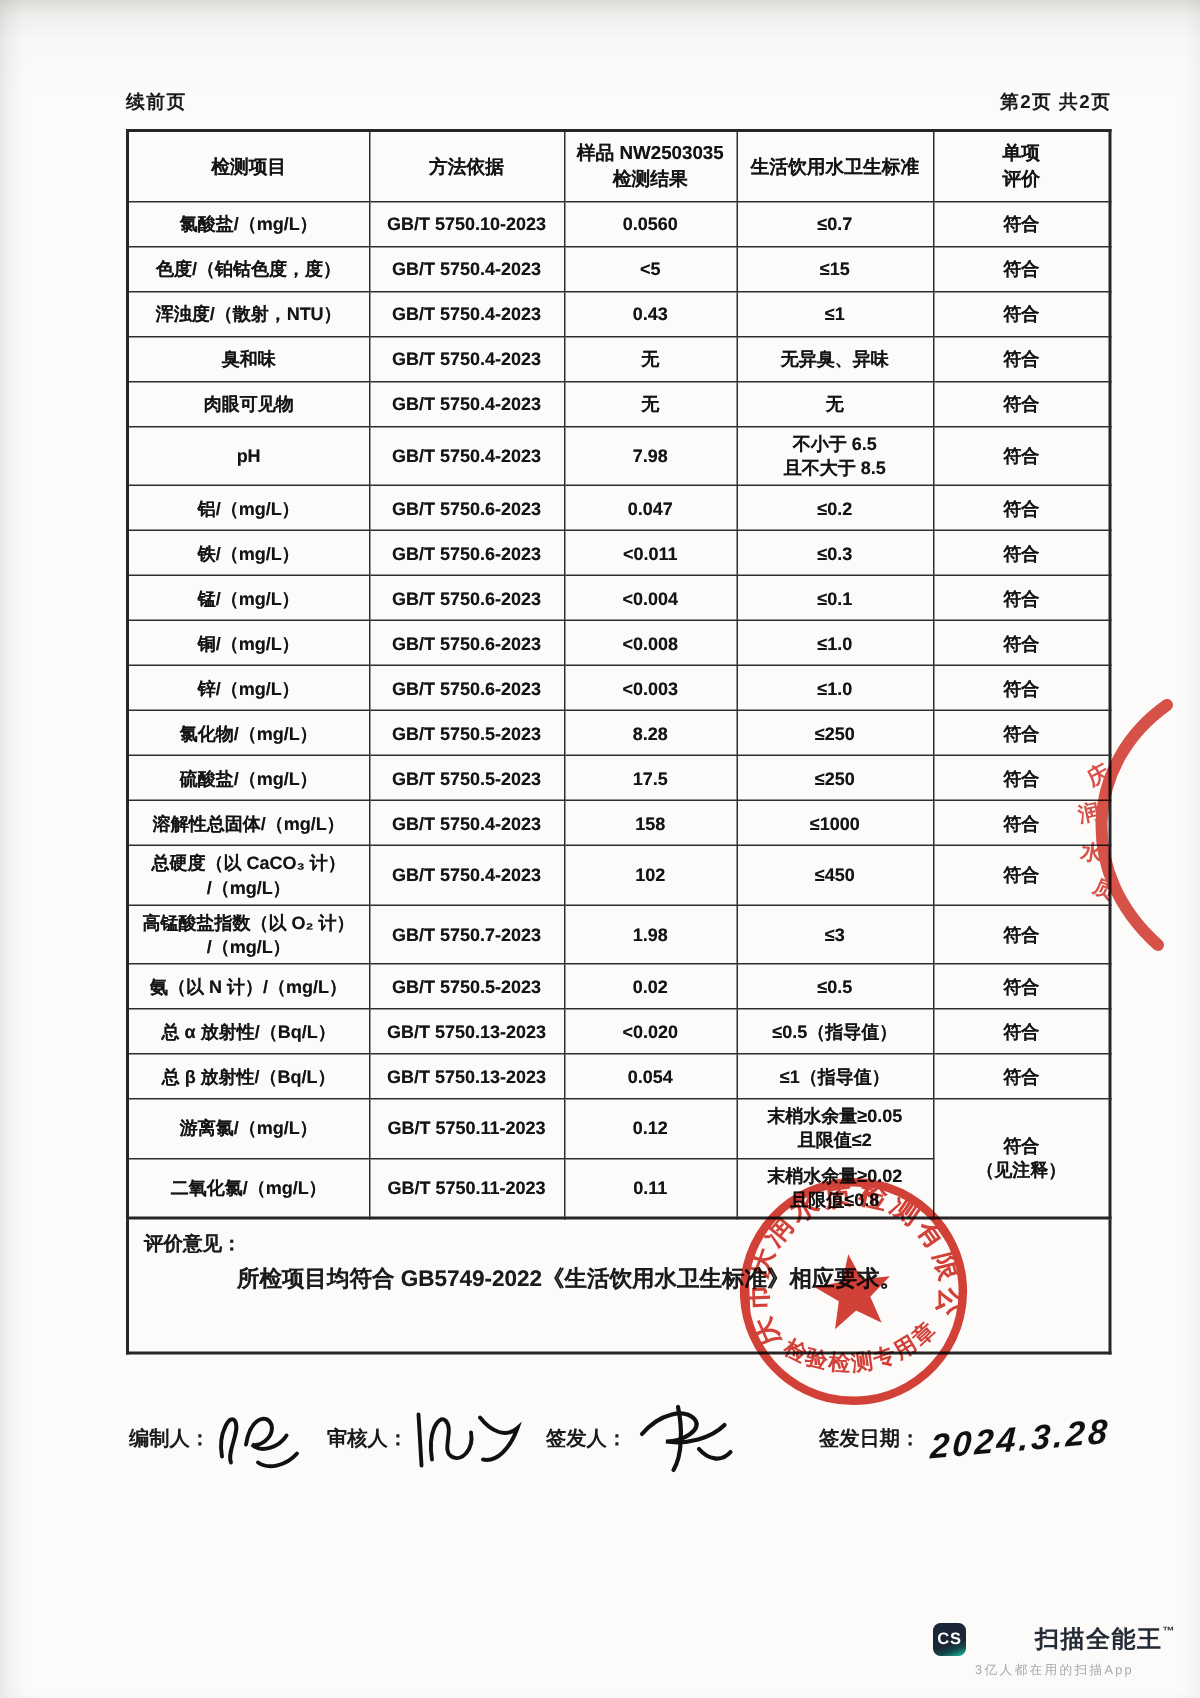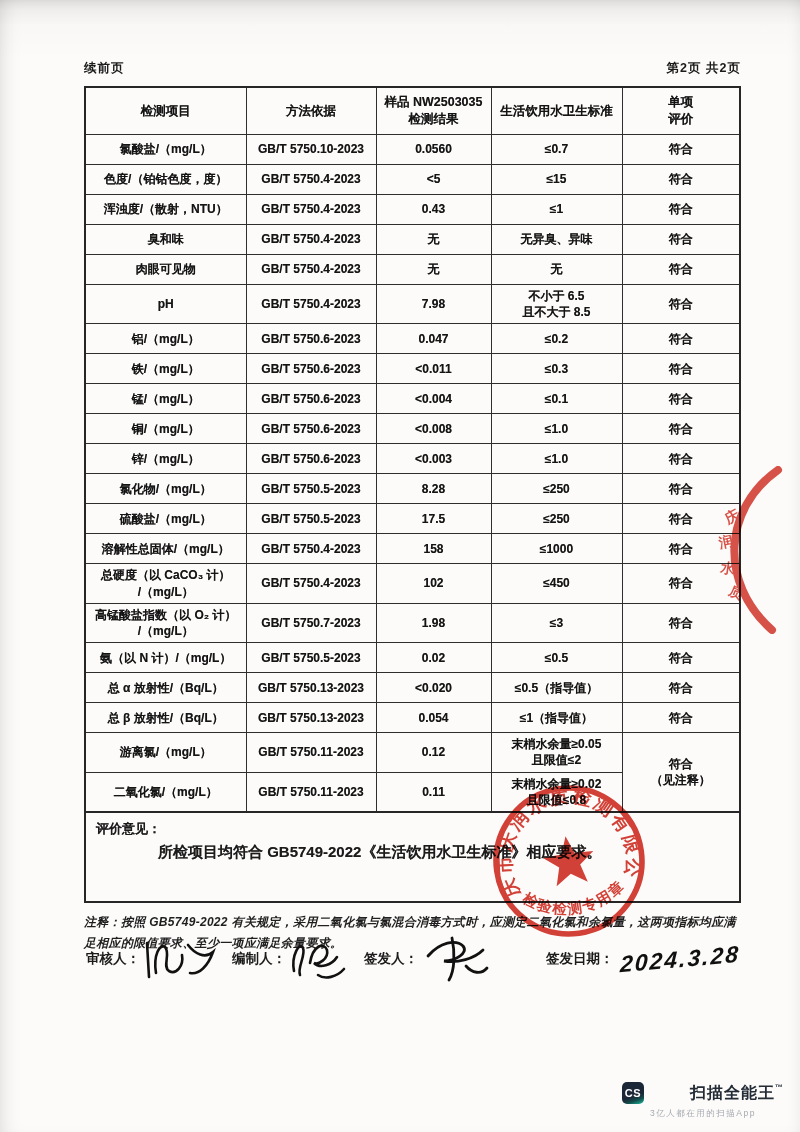--- a/index.html
+++ b/index.html
@@ -256,41 +256,40 @@
             <td class="col-standard">末梢水余量≥0.02<br>且限值≤0.8</td>
           </tr>
         </tbody>
     </table>
 
     <div class="opinion-box">
       <div class="opinion-label">评价意见：</div>
       <div class="opinion-text">所检项目均符合 GB5749-2022《生活饮用水卫生标准》相应要求。</div>
     </div>
 
-    <div class="footnote">注释：按照 GB5749-2022 有关规定，采用二氧化氯与氯混合消毒方式时，应测定二氧化氯和余氯量，这两项指标均应满足相应的限值要求、至少一项应满足余量要求。</div>
   </div>
 
   <div class="sign-row">
+    <div class="sign-block">
+      <span class="sign-label">编制人：</span>
+      <svg class="sig" width="62" height="48" viewBox="0 0 62 48">
+        <g fill="none" stroke="#111" stroke-width="2.6" stroke-linecap="round">
+          <path d="M6,36 C3,20 12,6 15,13 C18,20 9,33 12,40"></path>
+          <path d="M22,28 C25,10 36,7 39,15 C41,24 30,30 26,28 C32,34 44,30 49,22"></path>
+          <path d="M30,40 C37,45 49,42 56,34"></path>
+        </g>
+      </svg>
+    </div>
     <div class="sign-block">
       <span class="sign-label">审核人：</span>
       <svg class="sig" width="76" height="48" viewBox="0 0 76 48">
         <g fill="none" stroke="#111" stroke-width="2.6" stroke-linecap="round">
           <path d="M5,8 L7,42"></path>
           <path d="M14,38 C11,20 18,8 23,12 C29,18 20,32 27,36 C34,40 42,31 40,20"></path>
           <path d="M46,10 C53,19 63,24 71,17 C66,31 57,40 48,38"></path>
-        </g>
-      </svg>
-    </div>
-    <div class="sign-block">
-      <span class="sign-label">编制人：</span>
-      <svg class="sig" width="62" height="48" viewBox="0 0 62 48">
-        <g fill="none" stroke="#111" stroke-width="2.6" stroke-linecap="round">
-          <path d="M6,36 C3,20 12,6 15,13 C18,20 9,33 12,40"></path>
-          <path d="M22,28 C25,10 36,7 39,15 C41,24 30,30 26,28 C32,34 44,30 49,22"></path>
-          <path d="M30,40 C37,45 49,42 56,34"></path>
         </g>
       </svg>
     </div>
     <div class="sign-block">
       <span class="sign-label">签发人：</span>
       <svg class="sig" width="72" height="50" viewBox="0 0 72 50">
         <g fill="none" stroke="#111" stroke-width="2.8" stroke-linecap="round">
           <path d="M8,22 C20,8 36,5 43,12 C49,19 35,27 24,27 C38,29 54,25 63,16"></path>
           <path d="M32,4 C35,18 35,36 29,46"></path>
           <path d="M46,32 C52,39 61,41 67,34"></path>

